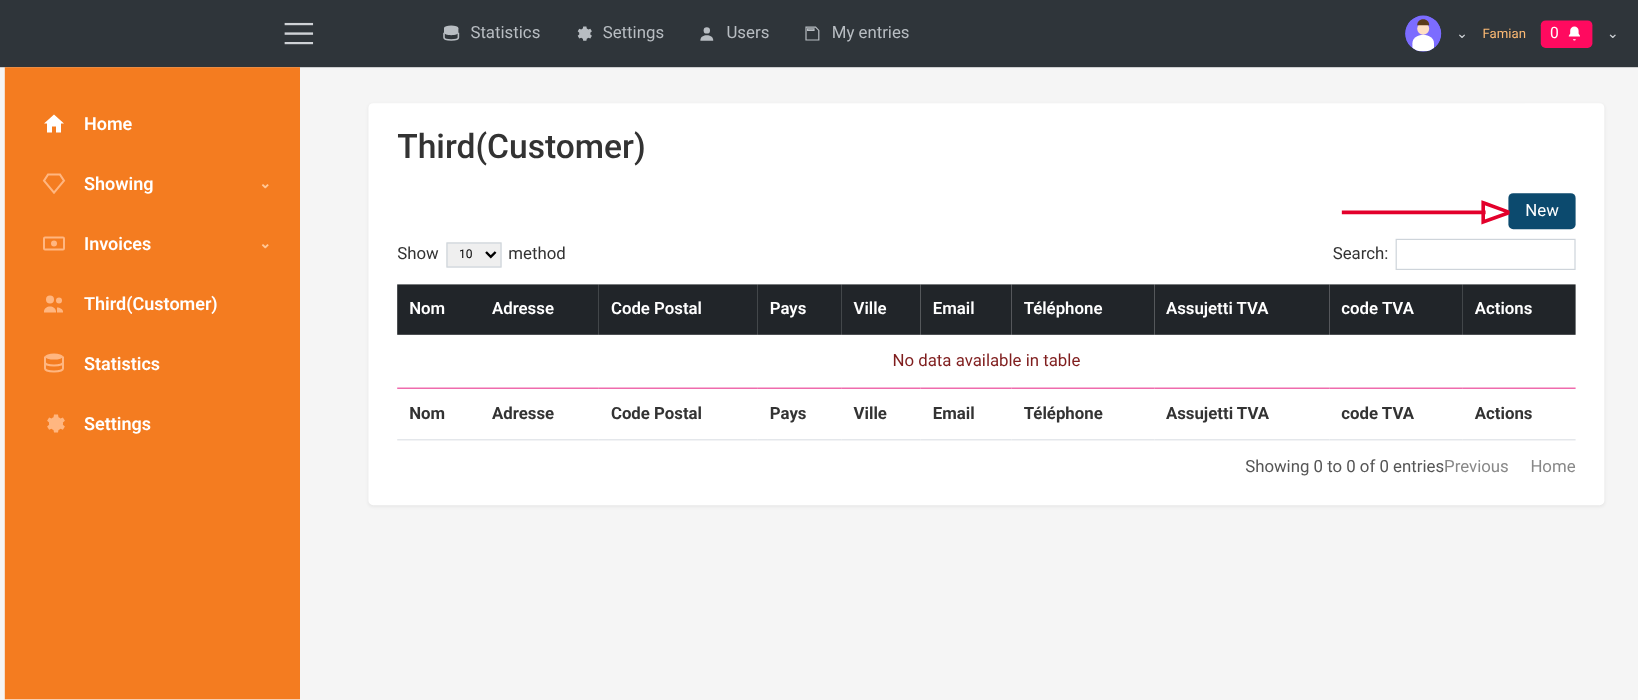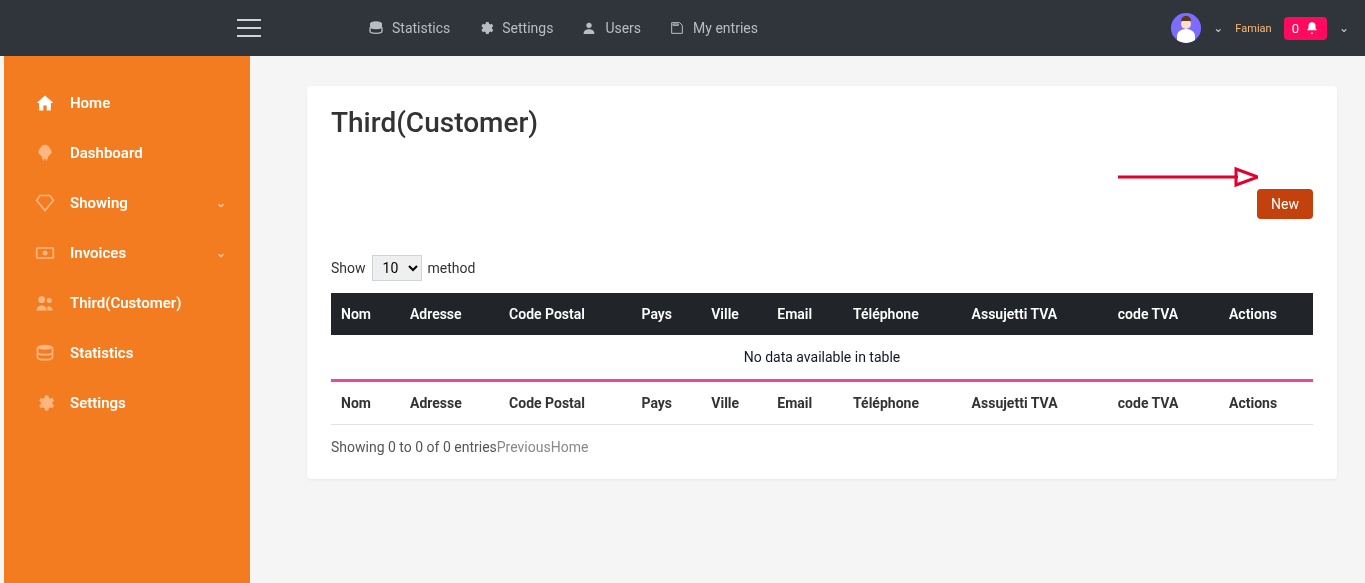--- a/index.html
+++ b/index.html
@@ -26,39 +26,39 @@
 .side-item .icon { width: 22px; height: 22px; display:flex; align-items:center; justify-content:center; }
 .side-item .icon svg { width: 20px; height: 20px; fill: #ffb680; }
 .side-item.active .icon svg { fill: #fff; }
 .side-chevron { position: absolute; right: 24px; font-size: 12px; color: #ffc797; }
 
 
 .main { position: absolute; left: 279px; right: 0; top: 56px; bottom: 0; padding: 30px 28px; }
 .card { background: #fff; border-radius: 4px; box-shadow: 0 1px 3px rgba(0,0,0,0.06); padding: 20px 24px 24px 24px; }
 .card-title { font-size: 28px; font-weight: 500; color: #333; margin-bottom: 22px; }
 .top-actions { display:flex; justify-content: flex-end; margin-bottom: 8px; position: relative; }
-.btn-new { background: #c2410c; color: #fff; border: none; padding: 7px 14px; border-radius: 4px; font-size: 14px; cursor: pointer; margin-top: 28px; }
+.btn-new { background: #0c4a6e; color: #fff; border: none; padding: 7px 14px; border-radius: 4px; font-size: 14px; cursor: pointer; }
 
 
 .arrow-annot { position: absolute; right: 55px; top: 4px; pointer-events:none; }
 .arrow-annot svg { width: 140px; height: 24px; }
 
 .table-controls { display:flex; justify-content: space-between; align-items: center; font-size: 14px; color: #333; margin-bottom: 12px; }
-.len-select { display:flex; align-items:center; gap: 6px; margin-top: 28px; }
-.len-select select { border: 1px solid #ced4da; padding: 3px 6px; font-size: 14px; }
+.len-select { display:flex; align-items:center; gap: 6px; }
+.len-select select { border: 1px solid #ced4da; padding: 3px 6px; font-size: 10px; }
 .search-box { display:flex; align-items:center; gap: 6px; }
 .search-box input { border: 1px solid #ced4da; padding: 4px 8px; font-size: 14px; width: 150px; }
 
 table { width: 100%; border-collapse: collapse; }
 thead tr.dark th { background: #212529; color: #fff; font-weight: 600; font-size: 14px; padding: 13px 10px; text-align: left; }
-tbody td.empty { text-align: center; color: #0f172a; padding: 14px; font-size: 14px; border-bottom: 3px solid #ec4899; }
+tbody td.empty { text-align: center; color: #7f1d1d; padding: 14px; font-size: 14px; border-bottom: 1px solid #ec4899; }
 tfoot th { font-weight: 700; font-size: 14px; padding: 13px 10px; border-top: 1px solid #dee2e6; border-bottom: 1px solid #dee2e6; color: #333; text-align: left; }
 
-.table-footer { display:flex; justify-content: flex-start; align-items: center; font-size: 14px; color: #555; margin-top: 14px; }
-.pagination { display:flex; }
+.table-footer { display:flex; justify-content: flex-end; align-items: center; font-size: 14px; color: #555; margin-top: 14px; }
+.pagination { display:flex; gap: 18px; }
 .page-link { color: #888; cursor: pointer; }
 </style>
 </head>
 <body>
 
 <div class="topbar">
   <div class="topbar-left">
     <div class="hamburger">
       <svg viewBox="0 0 24 18">
           <rect width="24" height="2" fill="#cfd2d6"></rect>
@@ -122,28 +122,20 @@
     <span class="icon">
         <svg viewBox="0 0 24 24">
           <path d="M12 3l10 9h-3v9h-5v-6h-4v6H5v-9H2l10-9z"></path>
         </svg>
       </span>
     <span>Home</span>
   </div>
   <div class="side-item">
     <span class="icon">
         <svg viewBox="0 0 24 24">
-          <path d="M12 2c4 0 8 6 8 10l-4 4-2 6-2-4-2 4-2-6-4-4c0-4 4-10 8-10z"></path>
-        </svg>
-      </span>
-    <span>Dashboard</span>
-  </div>
-  <div class="side-item">
-    <span class="icon">
-        <svg viewBox="0 0 24 24">
           <path d="M6 3h12l4 6-10 12L2 9l4-6z" fill="none" stroke="#ffb680" stroke-width="2"></path>
         </svg>
       </span>
     <span>Showing</span>
     <span class="side-chevron">⌄</span>
   </div>
   <div class="side-item">
     <span class="icon">
         <svg viewBox="0 0 24 24">
           <rect x="2" y="6" width="20" height="12" rx="1" fill="none" stroke="#ffb680" stroke-width="2"></rect>
@@ -196,20 +188,24 @@
       <button class="btn-new">New</button>
     </div>
 
     <div class="table-controls">
       <div class="len-select">
         <span>Show</span>
         <select>
           <option>10</option>
         </select>
         <span>method</span>
+      </div>
+      <div class="search-box">
+        <span>Search:</span>
+        <input type="text" value="" style="">
       </div>
     </div>
 
     <table>
       <thead>
         <tr class="dark">
           <th>Nom</th>
           <th>Adresse</th>
           <th>Code Postal</th>
           <th>Pays</th>

